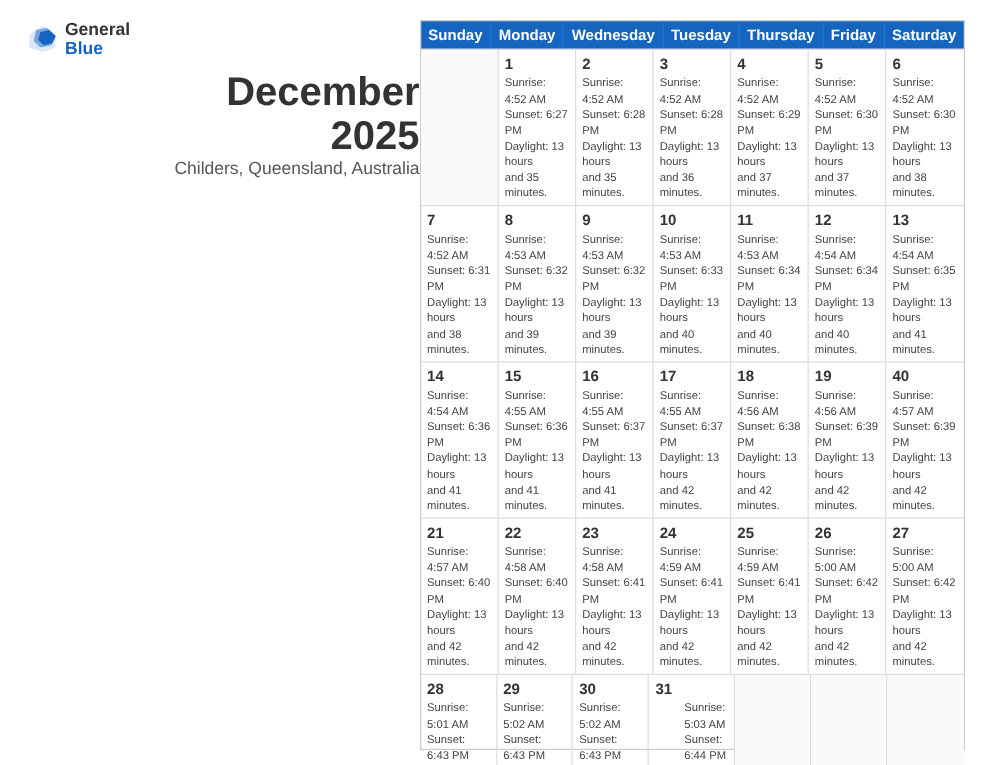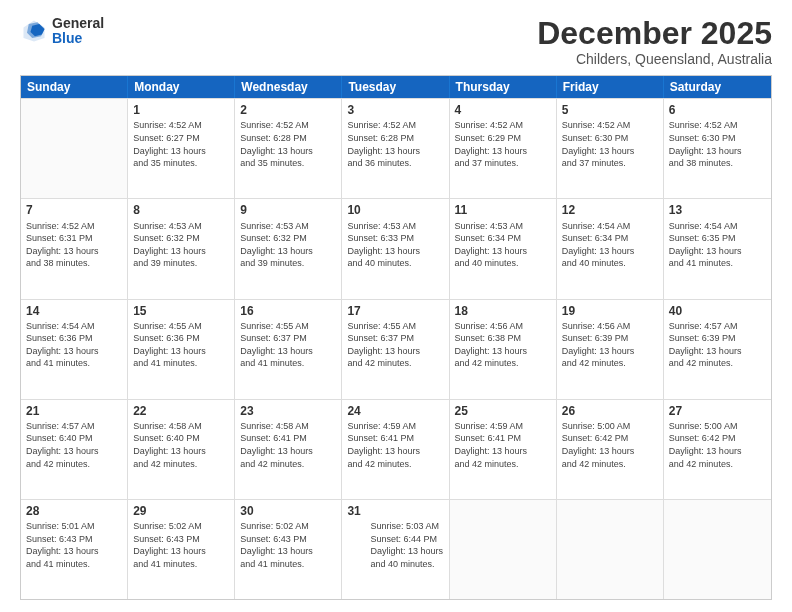--- a/index.html
+++ b/index.html
@@ -9,21 +9,21 @@
       width: 792px;
       height: 612px;
       overflow: hidden;
     }
     .page {
       width: 792px;
       height: 612px;
       background: #fff;
       padding: 16px 20px 12px 20px;
       display: flex;
-      flex-direction: column;
+      flex-direction: row;
     }
     .header {
       display: flex;
       justify-content: space-between;
       align-items: flex-start;
       margin-bottom: 8px;
     }
     .logo {
       display: flex;
       align-items: center;
@@ -35,20 +35,21 @@
       line-height: 1.1;
     }
     .logo-general { color: #333; }
     .logo-blue { color: #1565c0; }
     .logo-icon {
       width: 28px;
       height: 28px;
     }
     .title-block {
       text-align: right;
+      margin-top: 40px;
     }
     .month-title {
       font-size: 32px;
       font-weight: bold;
       color: #333;
       line-height: 1.1;
     }
     .subtitle {
       font-size: 14px;
       color: #555;

